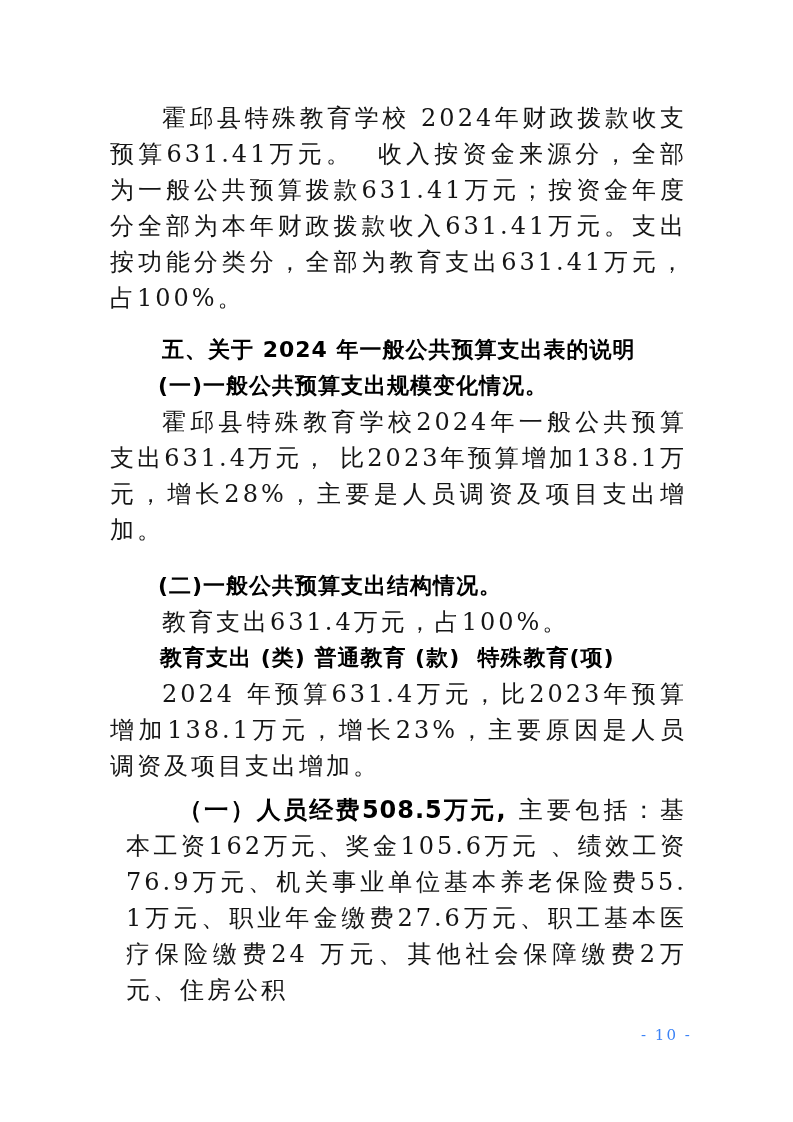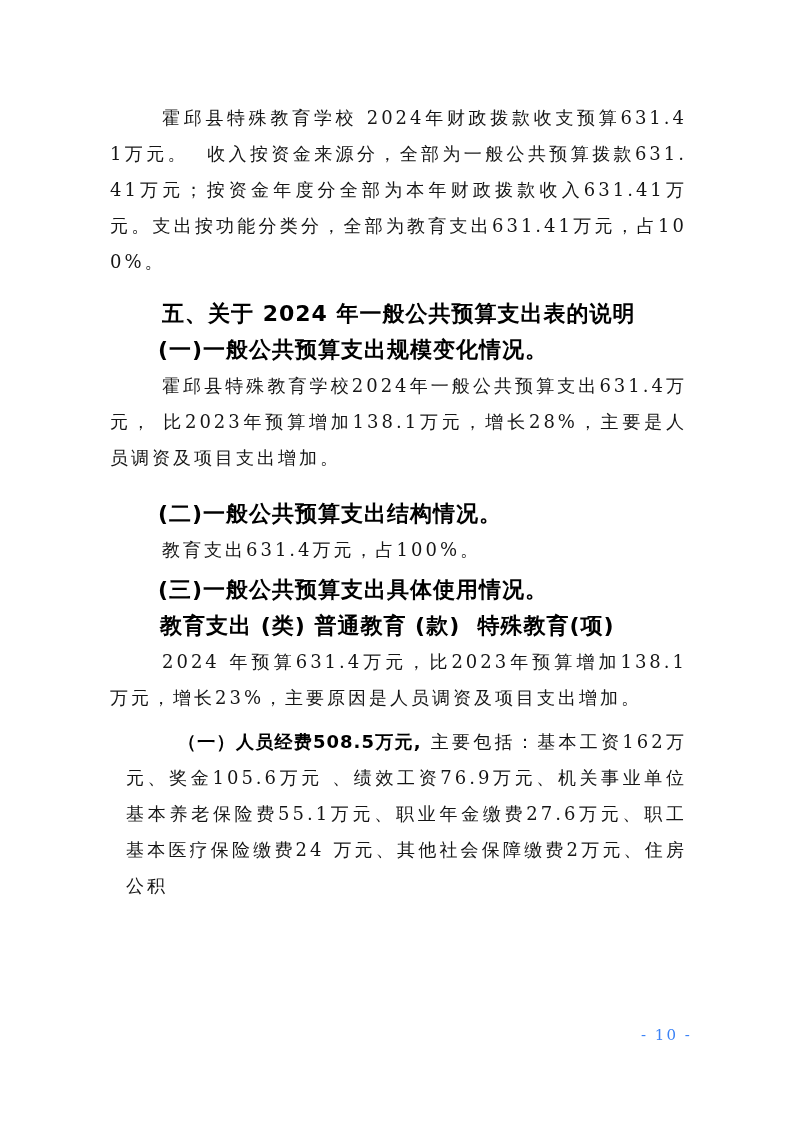--- a/index.html
+++ b/index.html
@@ -16,21 +16,21 @@
     color: #111111;
   }
   .content {
     position: absolute;
     left: 110px;
     top: 100px;
     width: 577px;
   }
   .body {
     font-family: "DejaVu Serif", "Liberation Serif", serif;
-    font-size: 18px;
+    font-size: 24px;
     line-height: 36px;
     letter-spacing: 3px;
     color: #151515;
     text-align: justify;
     word-break: break-all;
     white-space: pre-wrap;
     text-indent: 52px;
     margin: 0;
   }
   .heading {
@@ -80,21 +80,20 @@
     <h2 class="heading indent-2em mt16">五、关于 2024 年一般公共预算支出表的说明</h2>
 
     <h3 class="heading indent-sub">(一)一般公共预算支出规模变化情况。</h3>
 
     <p class="body">霍邱县特殊教育学校2024年一般公共预算支出631.4万元， 比2023年预算增加138.1万元，增长28%，主要是人员调资及项目支出增加。</p>
 
     <h3 class="heading indent-sub mt20">(二)一般公共预算支出结构情况。</h3>
 
     <p class="body">教育支出631.4万元，占100%。</p>
 
-    <h3 class="heading indent-sub mt4">(三)一般公共预算支出具体使用情况。</h3>
 
     <p class="heading indent-cat">教育支出 (类) 普通教育 (款)  特殊教育(项)</p>
 
     <p class="body mt10">2024 年预算631.4万元，比2023年预算增加138.1万元，增长23%，主要原因是人员调资及项目支出增加。</p>
 
 
 
     <p class="body mt8"><span class="lead-bold">（一）人员经费508.5万元,</span><span> 主要包括：基本工资162万元、奖金105.6万元 、绩效工资76.9万元、机关事业单位基本养老保险费55.1万元、职业年金缴费27.6万元、职工基本医疗保险缴费24 万元、其他社会保障缴费2万元、住房公积</span></p>
 
   </div>

